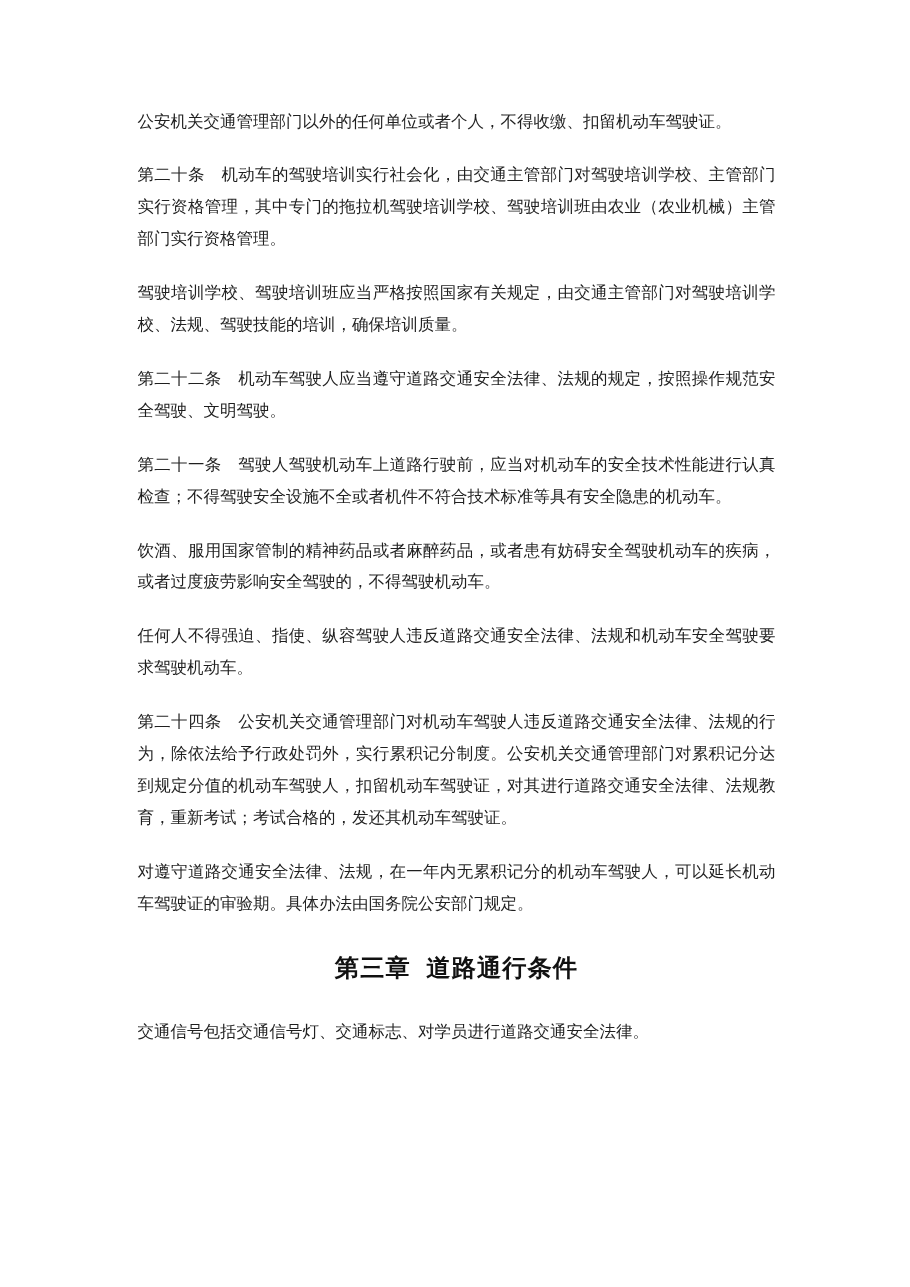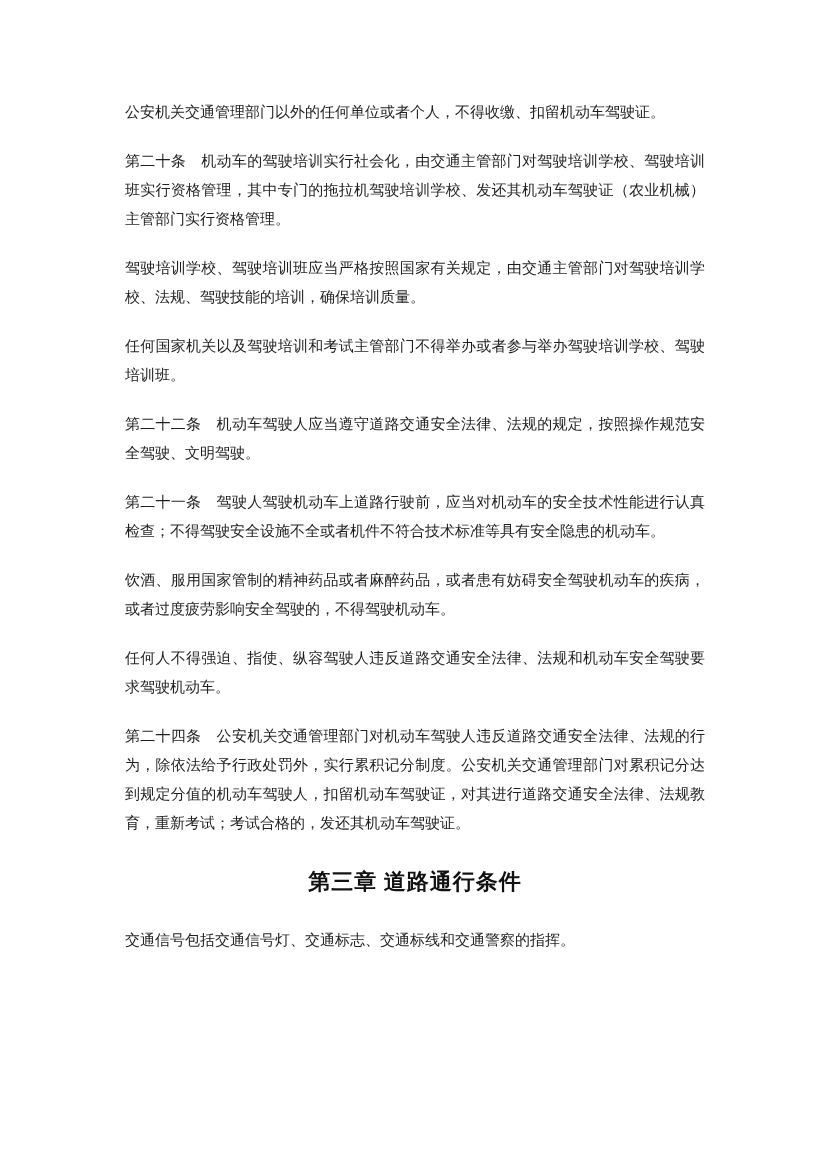--- a/index.html
+++ b/index.html
@@ -13,50 +13,50 @@
     height: 1170px;
     overflow: hidden;
   }
   .page {
     width: 827px;
     height: 1170px;
     background: #ffffff;
     padding: 97px 122px 40px 125px;
   }
   .para {
-    font-family: Liberation Sans, sans-serif;
+    font-family: Liberation Mono, monospace;
     font-size: 15px;
     line-height: 29px;
     color: #1f1f1f;
     margin: 0 0 20px 0;
     text-align: justify;
     text-justify: inter-ideograph;
     word-break: break-all;
   }
   .chapter-heading {
-    font-family: Liberation Serif, serif;
+    font-family: Liberation Mono, monospace;
     font-size: 22px;
     font-weight: bold;
     color: #111111;
     text-align: center;
     margin: 30px 0 28px 0;
     line-height: 30px;
     letter-spacing: 1px;
   }
 </style>
 </head>
 <body>
 
 <div class="page">
   <p class="para">公安机关交通管理部门以外的任何单位或者个人，不得收缴、扣留机动车驾驶证。</p>
-  <p class="para">第二十条　机动车的驾驶培训实行社会化，由交通主管部门对驾驶培训学校、驾驶培训班实行资格管理，其中专门的拖拉机驾驶培训学校、发还其机动车驾驶证（农业机械）主管部门实行资格管理。</p>
+  <p class="para">第二十条　机动车的驾驶培训实行社会化，由交通主管部门对驾驶培训学校、主管部门实行资格管理，其中专门的拖拉机驾驶培训学校、驾驶培训班由农业（农业机械）主管部门实行资格管理。</p>
   <p class="para">驾驶培训学校、驾驶培训班应当严格按照国家有关规定，由交通主管部门对驾驶培训学校、法规、驾驶技能的培训，确保培训质量。</p>
-  <p class="para">任何国家机关以及驾驶培训和考试主管部门不得举办或者参与举办驾驶培训学校、驾驶培训班。</p>
   <p class="para">第二十二条　机动车驾驶人应当遵守道路交通安全法律、法规的规定，按照操作规范安全驾驶、文明驾驶。</p>
   <p class="para">第二十一条　驾驶人驾驶机动车上道路行驶前，应当对机动车的安全技术性能进行认真检查；不得驾驶安全设施不全或者机件不符合技术标准等具有安全隐患的机动车。</p>
   <p class="para">饮酒、服用国家管制的精神药品或者麻醉药品，或者患有妨碍安全驾驶机动车的疾病，或者过度疲劳影响安全驾驶的，不得驾驶机动车。</p>
   <p class="para">任何人不得强迫、指使、纵容驾驶人违反道路交通安全法律、法规和机动车安全驾驶要求驾驶机动车。</p>
   <p class="para">第二十四条　公安机关交通管理部门对机动车驾驶人违反道路交通安全法律、法规的行为，除依法给予行政处罚外，实行累积记分制度。公安机关交通管理部门对累积记分达到规定分值的机动车驾驶人，扣留机动车驾驶证，对其进行道路交通安全法律、法规教育，重新考试；考试合格的，发还其机动车驾驶证。</p>
+  <p class="para">对遵守道路交通安全法律、法规，在一年内无累积记分的机动车驾驶人，可以延长机动车驾驶证的审验期。具体办法由国务院公安部门规定。</p>
 
   <h2 class="chapter-heading">第三章 道路通行条件</h2>
 
-  <p class="para">交通信号包括交通信号灯、交通标志、交通标线和交通警察的指挥。</p>
+  <p class="para">交通信号包括交通信号灯、交通标志、对学员进行道路交通安全法律。</p>
 </div>
 
 </body></html>

